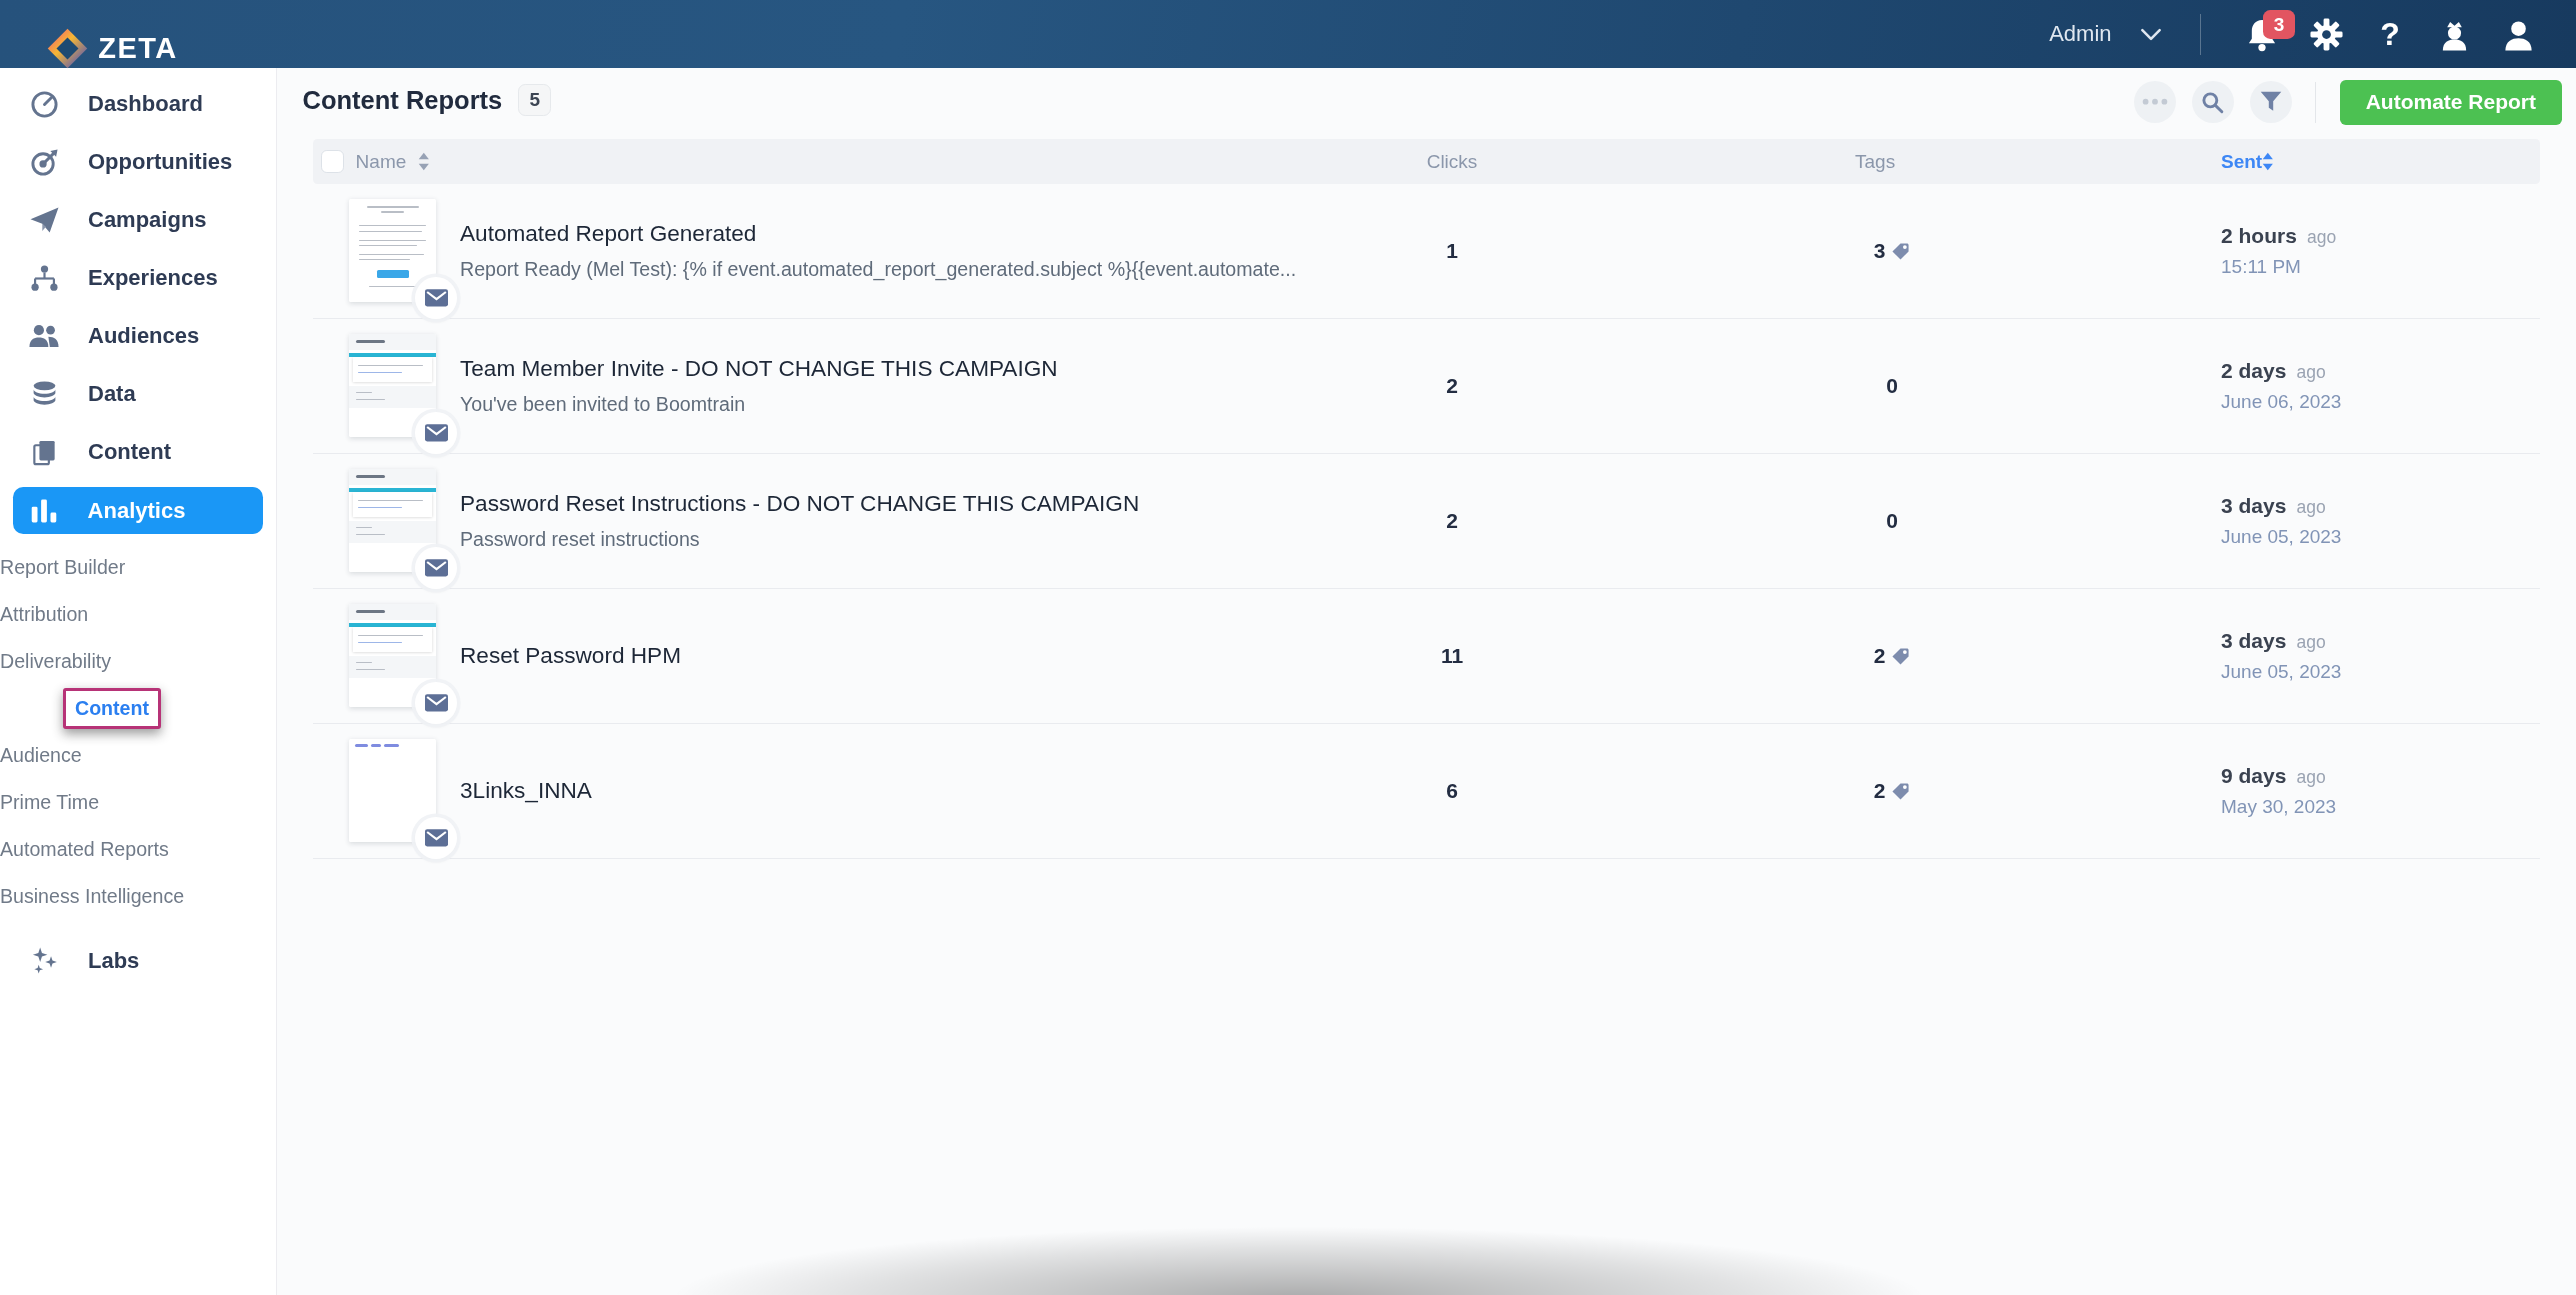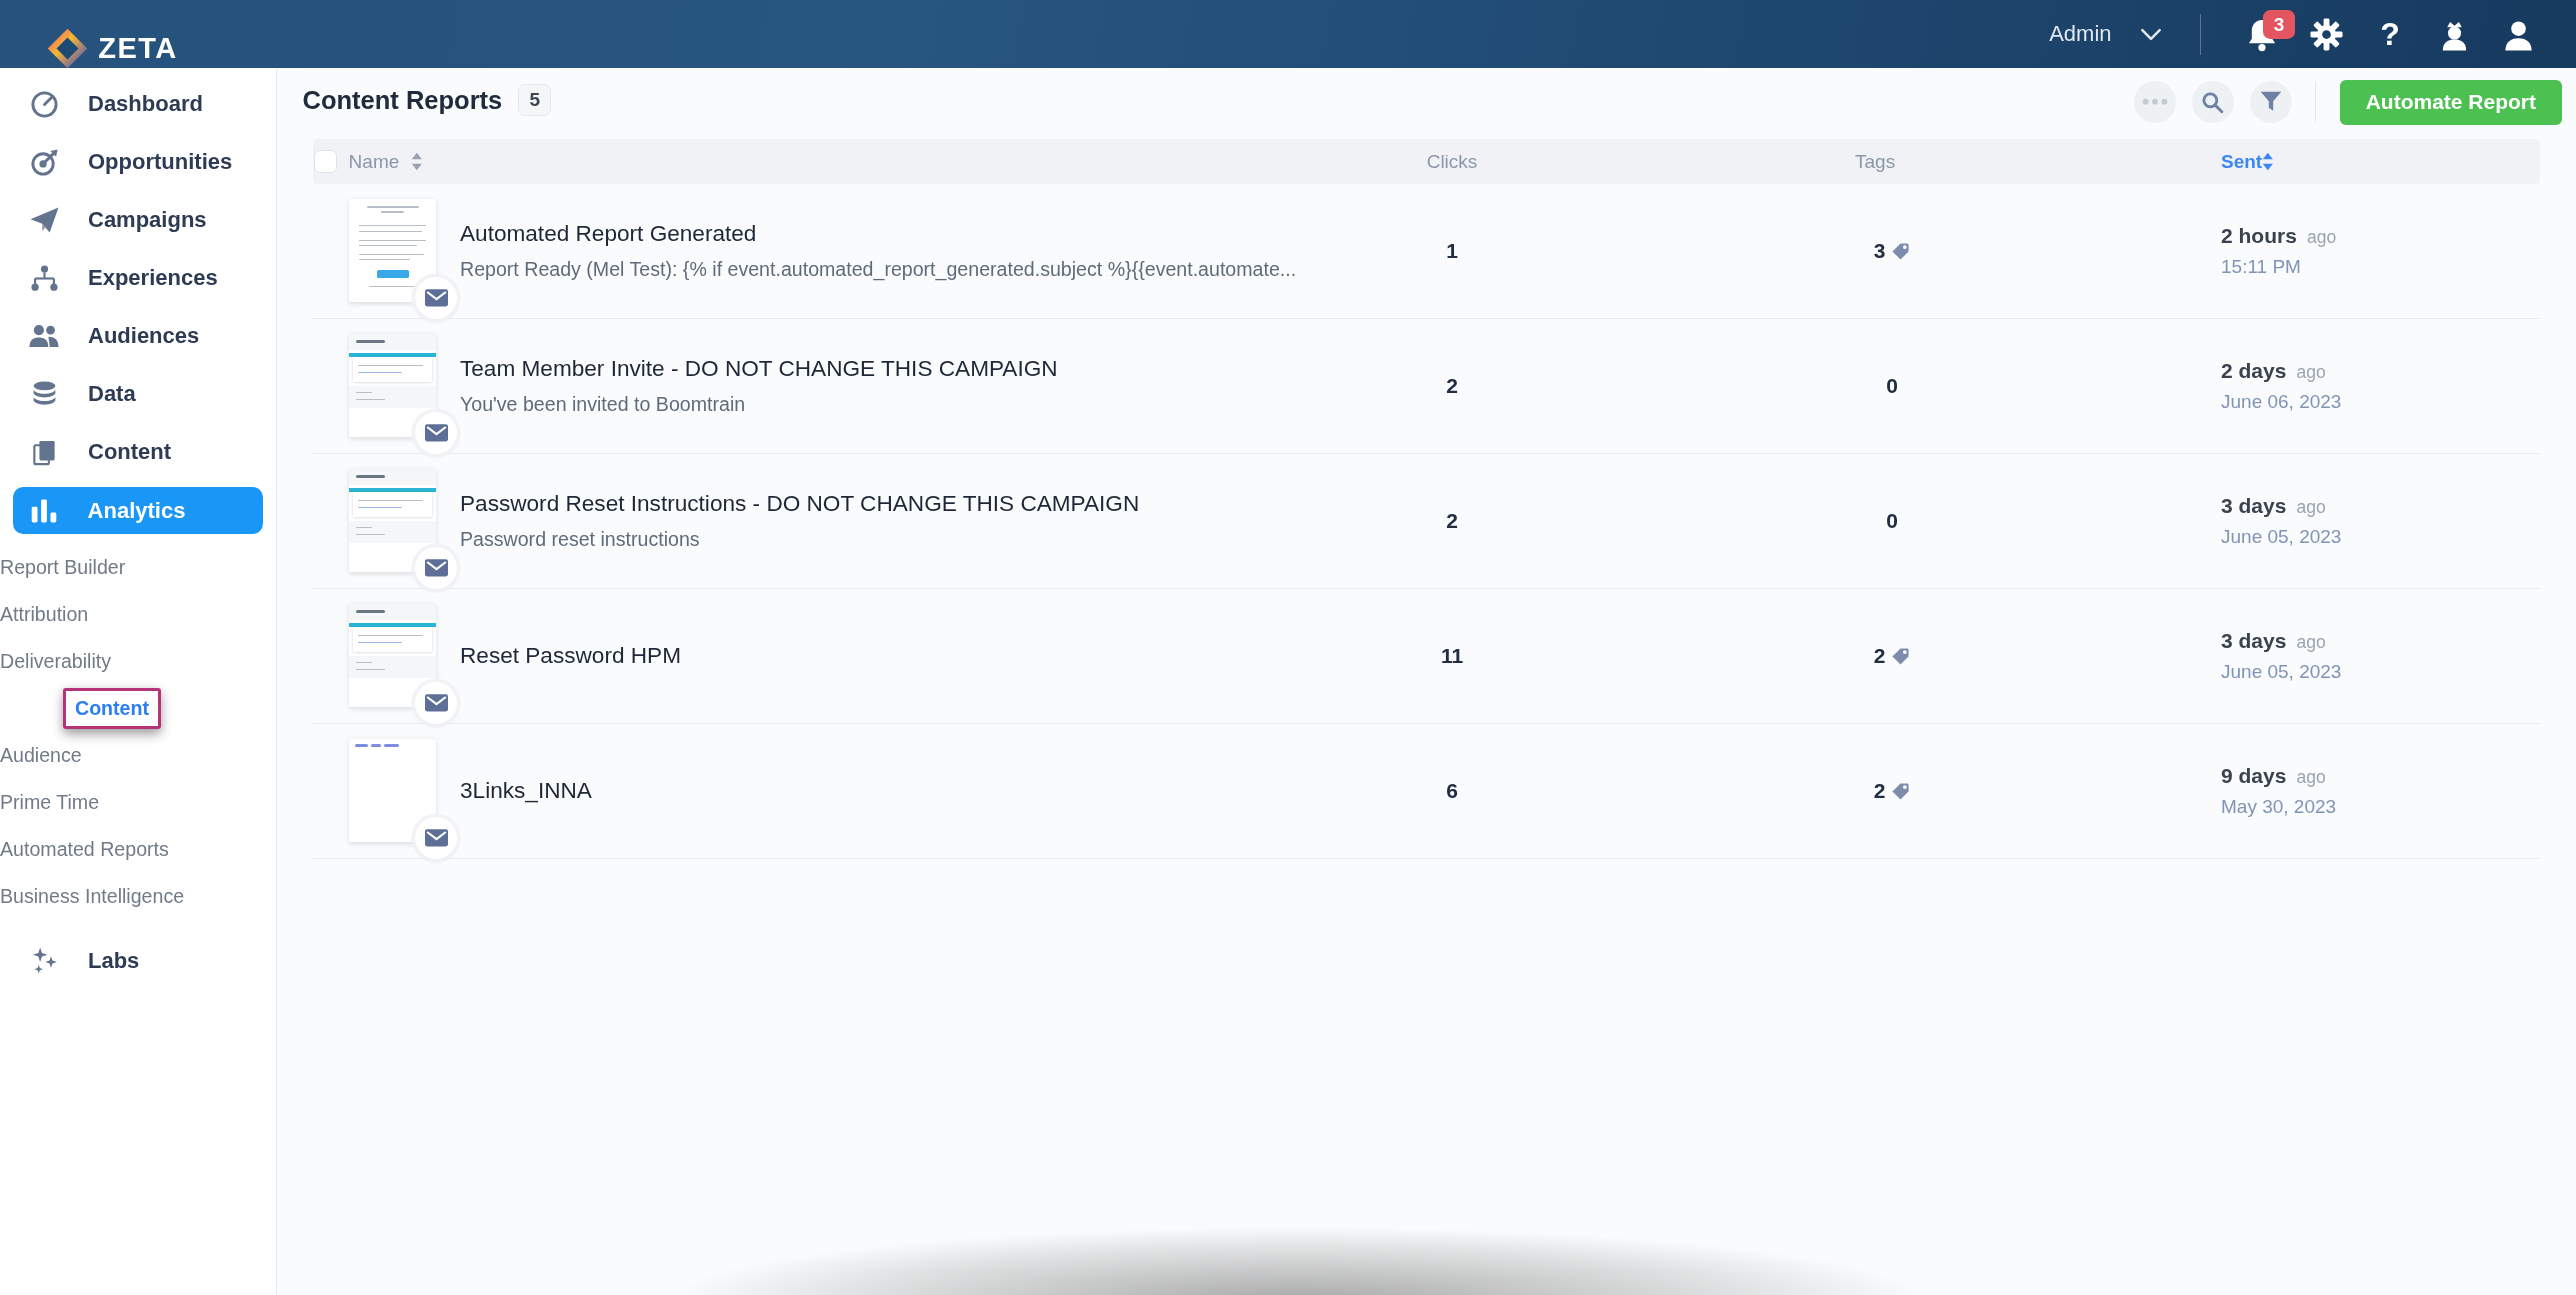--- a/index.html
+++ b/index.html
@@ -53,21 +53,21 @@
   .circle-btn { width:42px; height:42px; border-radius:50%; background:#eef1f4; border:none;
     display:flex; align-items:center; justify-content:center; cursor:pointer; }
   .toolbar-divider { width:1.5px; height:41px; background:#e3e6ea; margin:0 7.3px; }
   .green-btn { height:45px; padding:7px 26px; background:#4cc152; border:none; border-radius:5.8px;
     color:#fff; font-size:21px; font-weight:700; cursor:pointer; font-family:inherit; }
 
   
   .table { position:absolute; left:36px; top:71px; width:2227px; }
   .thead { height:45px; background:#f0f2f5; border-radius:4.4px; position:relative;
     display:flex; align-items:center; font-size:19px; color:#8b97ab; }
-  .th-name { display:flex; align-items:center; gap:11.6px; margin-left:1px; cursor:pointer; }
+  .th-name { display:flex; align-items:center; gap:11.6px; margin-left:8px; cursor:pointer; }
   .checkbox { width:23px; height:23px; background:#fff; border:1.5px solid #dde2e8; border-radius:5.8px; cursor:pointer; }
   .col-clicks { position:absolute; left:1081px; width:116px; text-align:center; }
   .col-tags   { position:absolute; left:1542px; width:116px; }
   .col-sent   { position:absolute; left:1908px; width:306px; }
   .th-sent { display:flex; align-items:center; gap:0; color:#3d87f5; font-weight:600; cursor:pointer; }
 
   .trow { height:135px; border-bottom:0.7px solid #e9ebef; position:relative; cursor:pointer; }
   .thumb { position:absolute; left:36px; top:14.6px; width:87px; height:103px; background:#fff;
     box-shadow:0 1.5px 5.8px rgba(30,40,60,0.14); border-radius:1.5px; overflow:hidden; }
   .env-circle { position:absolute; left:102px; top:93px; width:42px; height:42px; border-radius:50%;

